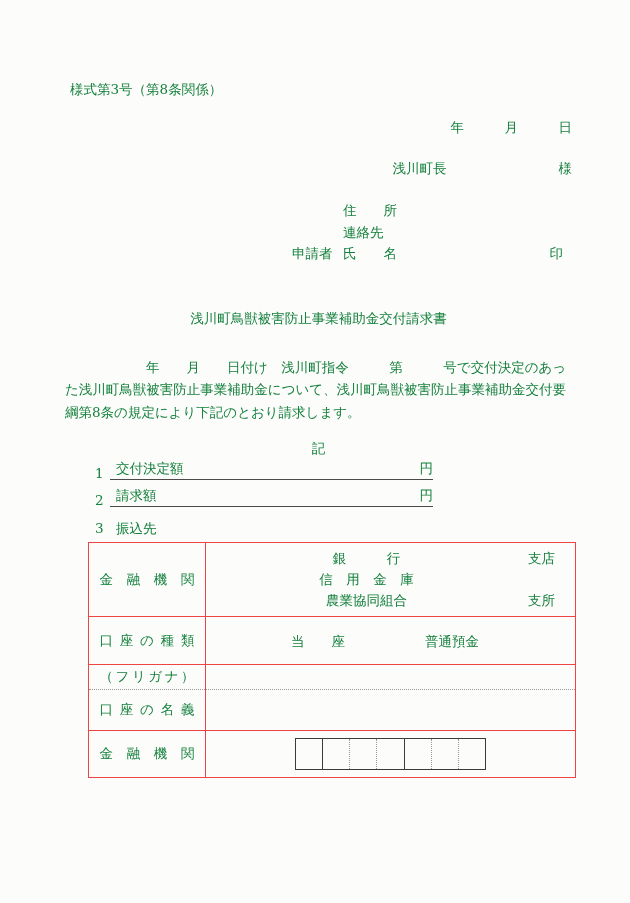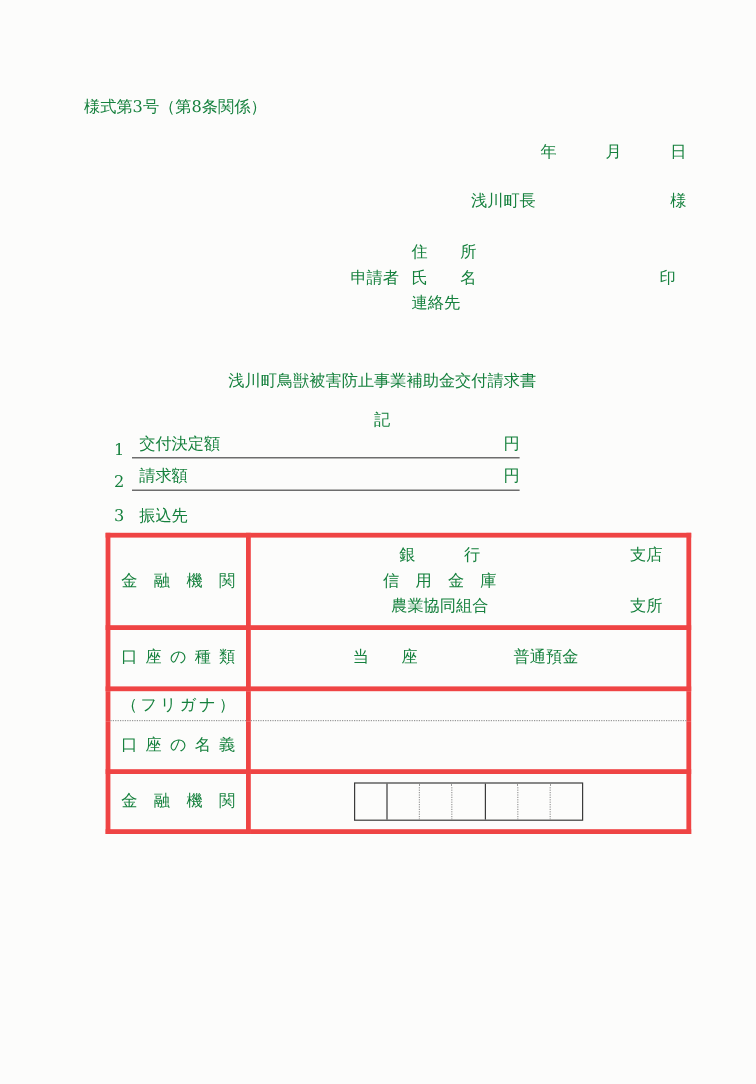--- a/index.html
+++ b/index.html
@@ -36,21 +36,21 @@
   .item-line{
     width:323px;box-sizing:border-box;padding:0 0 4px 6px;
     border-bottom:1px solid #4a4a4a;
     display:flex;justify-content:space-between;
   }
   .item-plain{padding-left:6px;}
   table.bank-table{
     margin-top:7px;margin-left:23px;
     width:488px;border-collapse:collapse;table-layout:fixed;
   }
-  .bank-table td{border:4px solid #ef4444;padding:0;vertical-align:middle;}
+  .bank-table td{border:1px solid #ef4444;padding:0;vertical-align:middle;}
   .bank-table col.c1{width:117px;}
   .bank-table tr.r1 td{height:73px;}
   .bank-table tr.r2 td{height:47px;}
   .bank-table tr.r3 td{height:24px;}
   .bank-table tr.r3 td{border-bottom:1px dotted #979797;}
   .bank-table tr.r4 td{height:40px;border-top:none;}
   .bank-table tr.r5 td{height:46px;}
   .lbl{text-align:center;}
   .just{display:inline-block;width:95px;text-align:justify;text-align-last:justify;}
   .fin-lines{padding:0 20px 0 0;}
@@ -85,32 +85,37 @@
     <span>浅川町長</span>
     <span class="honorific">様</span>
   </div>
 
   <div class="applicant">
     <div class="applicant-row">
       <span class="applicant-role"></span>
       <span>住　　所</span>
     </div>
     <div class="applicant-row">
+      <span class="applicant-role"></span>
+      <span>連絡先</span>
+    </div>
+    <div class="applicant-row">
       <span class="applicant-role">申請者</span>
       <span>氏　　名</span>
       <span class="applicant-seal">印</span>
     </div>
-    <div class="applicant-row">
-      <span class="applicant-role"></span>
-      <span>連絡先</span>
-    </div>
   </div>
 
   <div class="doc-title">浅川町鳥獣被害防止事業補助金交付請求書</div>
 
+  <div class="body-par">
+    <div class="body-line">　　　　　　年　　月　　日付け　浅川町指令　　　第　　　号で交付決定のあっ</div>
+    <div class="body-line">た浅川町鳥獣被害防止事業補助金について、浅川町鳥獣被害防止事業補助金交付要</div>
+    <div class="body-line">綱第8条の規定により下記のとおり請求します。</div>
+  </div>
 
   <div class="record-mark">記</div>
 
   <div class="items">
     <div class="item-row i1">
       <span class="item-no">1</span>
       <span class="item-line">
         <span>交付決定額</span>
         <span>円</span>
       </span>

